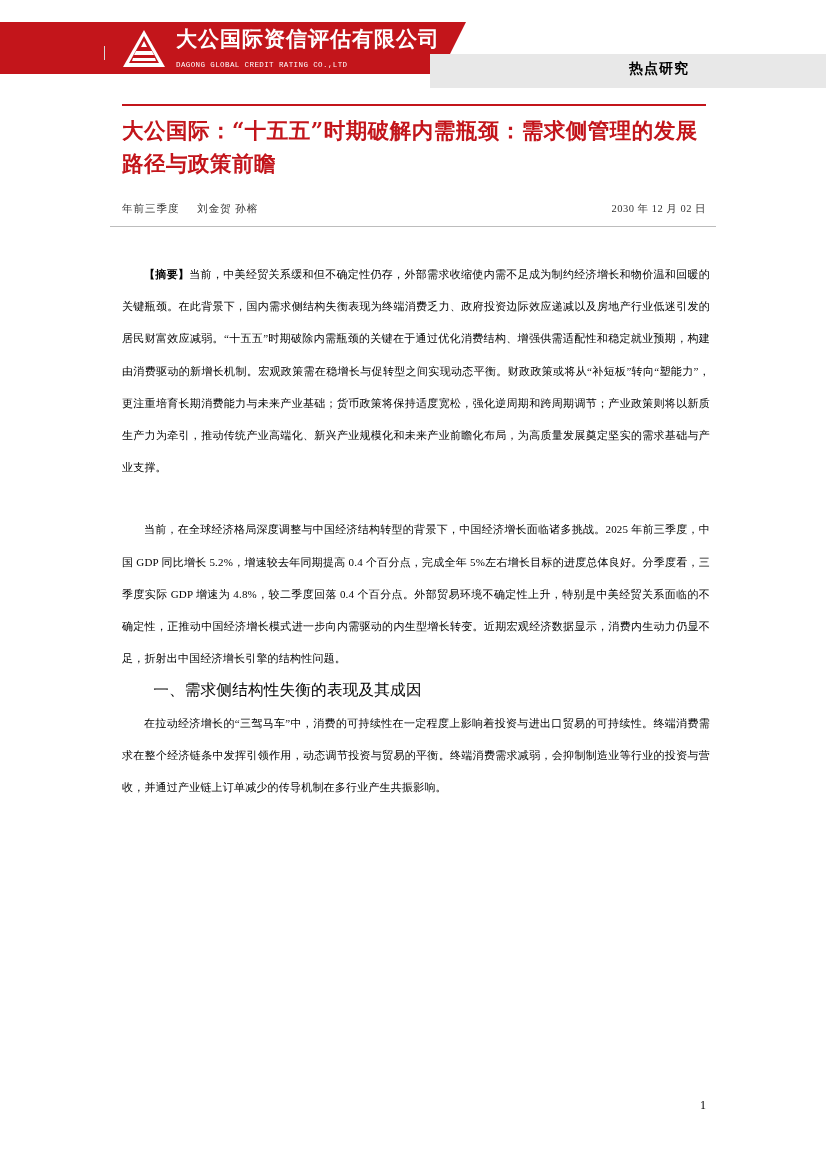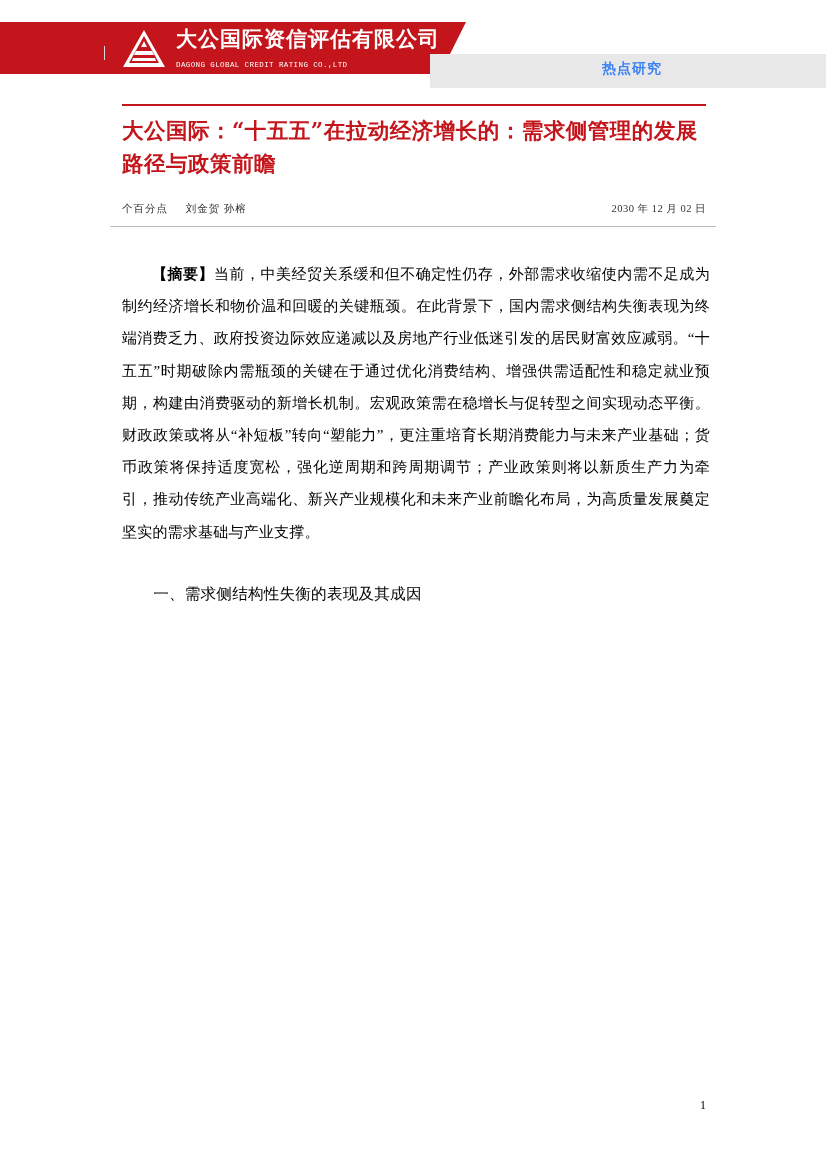--- a/index.html
+++ b/index.html
@@ -15,20 +15,21 @@
     color: #000;
     overflow: hidden;
   }
 
   
   .header {
     position: absolute;
     top: 0; left: 0;
     width: 690px;
     height: 92px;
+    padding-left: 27px;
   }
   .header-red {
     position: absolute;
     top: 22px; left: 0;
     width: 440px;
     height: 52px;
     background: #c3151b;
   }
   .header-red-tail {
     position: absolute;
@@ -71,21 +72,21 @@
     color: #ffffff;
     letter-spacing: 0.4px;
     margin-top: 10px;
   }
   .header-tag {
     position: absolute;
     top: 60px; right: 28px;
     font-family: "DejaVu Sans", sans-serif;
     font-size: 14px;
     font-weight: bold;
-    color: #3b82f6;
+    color: #000000;
     letter-spacing: 1px;
   }
   .left-tick {
     position: absolute;
     left: 104px; top: 46px;
     width: 1px; height: 14px;
     background: #d9d9d9;
   }
 
   
@@ -132,21 +133,21 @@
   }
 
   
   .body-wrap {
     position: absolute;
     left: 122px; top: 258px;
     width: 588px;
   }
   p.para {
     margin: 0 0 0 0;
-    font-size: 15px;
+    font-size: 11px;
     line-height: 32.2px;
     text-align: justify;
     text-justify: inter-ideograph;
     text-indent: 2em;
     letter-spacing: 0.2px;
   }
   p.abstract {
     text-indent: 2em;
   }
   p.abstract .lead {
@@ -200,36 +201,38 @@
     <span>
       <span class="logo-text-cn">大公国际资信评估有限公司</span>
       <span class="logo-text-en" style="display:block">DAGONG GLOBAL CREDIT RATING CO.,LTD</span>
     </span>
   </div>
 
   <div class="header-tag">热点研究</div>
 </div>
 
 <div class="title-rule"></div>
-<div class="doc-title">大公国际：“十五五”在拉动经济增长的：需求侧管理的发展路径与政策前瞻</div>
+<div class="doc-title">大公国际：“十五五”时期破解内需瓶颈：需求侧管理的发展路径与政策前瞻</div>
 
 <div class="byline">
-  <span>个百分点</span>
+  <span>年前三季度</span>
   <span>刘金贺  孙榕</span>
 </div>
 <div class="dateline">2030 年 12 月 02 日</div>
 <div class="byline-rule"></div>
 
 <div class="body-wrap">
 
   <p class="para abstract"><span class="lead">【摘要】</span><span>当前，中美经贸关系缓和但不确定性仍存，外部需求收缩使内需不足成为制约经济增长和物价温和回暖的关键瓶颈。在此背景下，国内需求侧结构失衡表现为终端消费乏力、政府投资边际效应递减以及房地产行业低迷引发的居民财富效应减弱。“十五五”时期破除内需瓶颈的关键在于通过优化消费结构、增强供需适配性和稳定就业预期，构建由消费驱动的新增长机制。宏观政策需在稳增长与促转型之间实现动态平衡。财政政策或将从“补短板”转向“塑能力”，更注重培育长期消费能力与未来产业基础；货币政策将保持适度宽松，强化逆周期和跨周期调节；产业政策则将以新质生产力为牵引，推动传统产业高端化、新兴产业规模化和未来产业前瞻化布局，为高质量发展奠定坚实的需求基础与产业支撑。</span></p>
 
   <div class="gap-lg"></div>
 
+  <p class="para">当前，在全球经济格局深度调整与中国经济结构转型的背景下，中国经济增长面临诸多挑战。2025 年前三季度，中国 GDP 同比增长 5.2%，增速较去年同期提高 0.4 个百分点，完成全年 5%左右增长目标的进度总体良好。分季度看，三季度实际 GDP 增速为 4.8%，较二季度回落 0.4 个百分点。外部贸易环境不确定性上升，特别是中美经贸关系面临的不确定性，正推动中国经济增长模式进一步向内需驱动的内生型增长转变。近期宏观经济数据显示，消费内生动力仍显不足，折射出中国经济增长引擎的结构性问题。</p>
 
   <h2 class="sec">一、需求侧结构性失衡的表现及其成因</h2>
 
 
+  <p class="para">在拉动经济增长的“三驾马车”中，消费的可持续性在一定程度上影响着投资与进出口贸易的可持续性。终端消费需求在整个经济链条中发挥引领作用，动态调节投资与贸易的平衡。终端消费需求减弱，会抑制制造业等行业的投资与营收，并通过产业链上订单减少的传导机制在多行业产生共振影响。</p>
 
 
 </div>
 
 <div class="page-number">1</div>
 
 </body></html>

